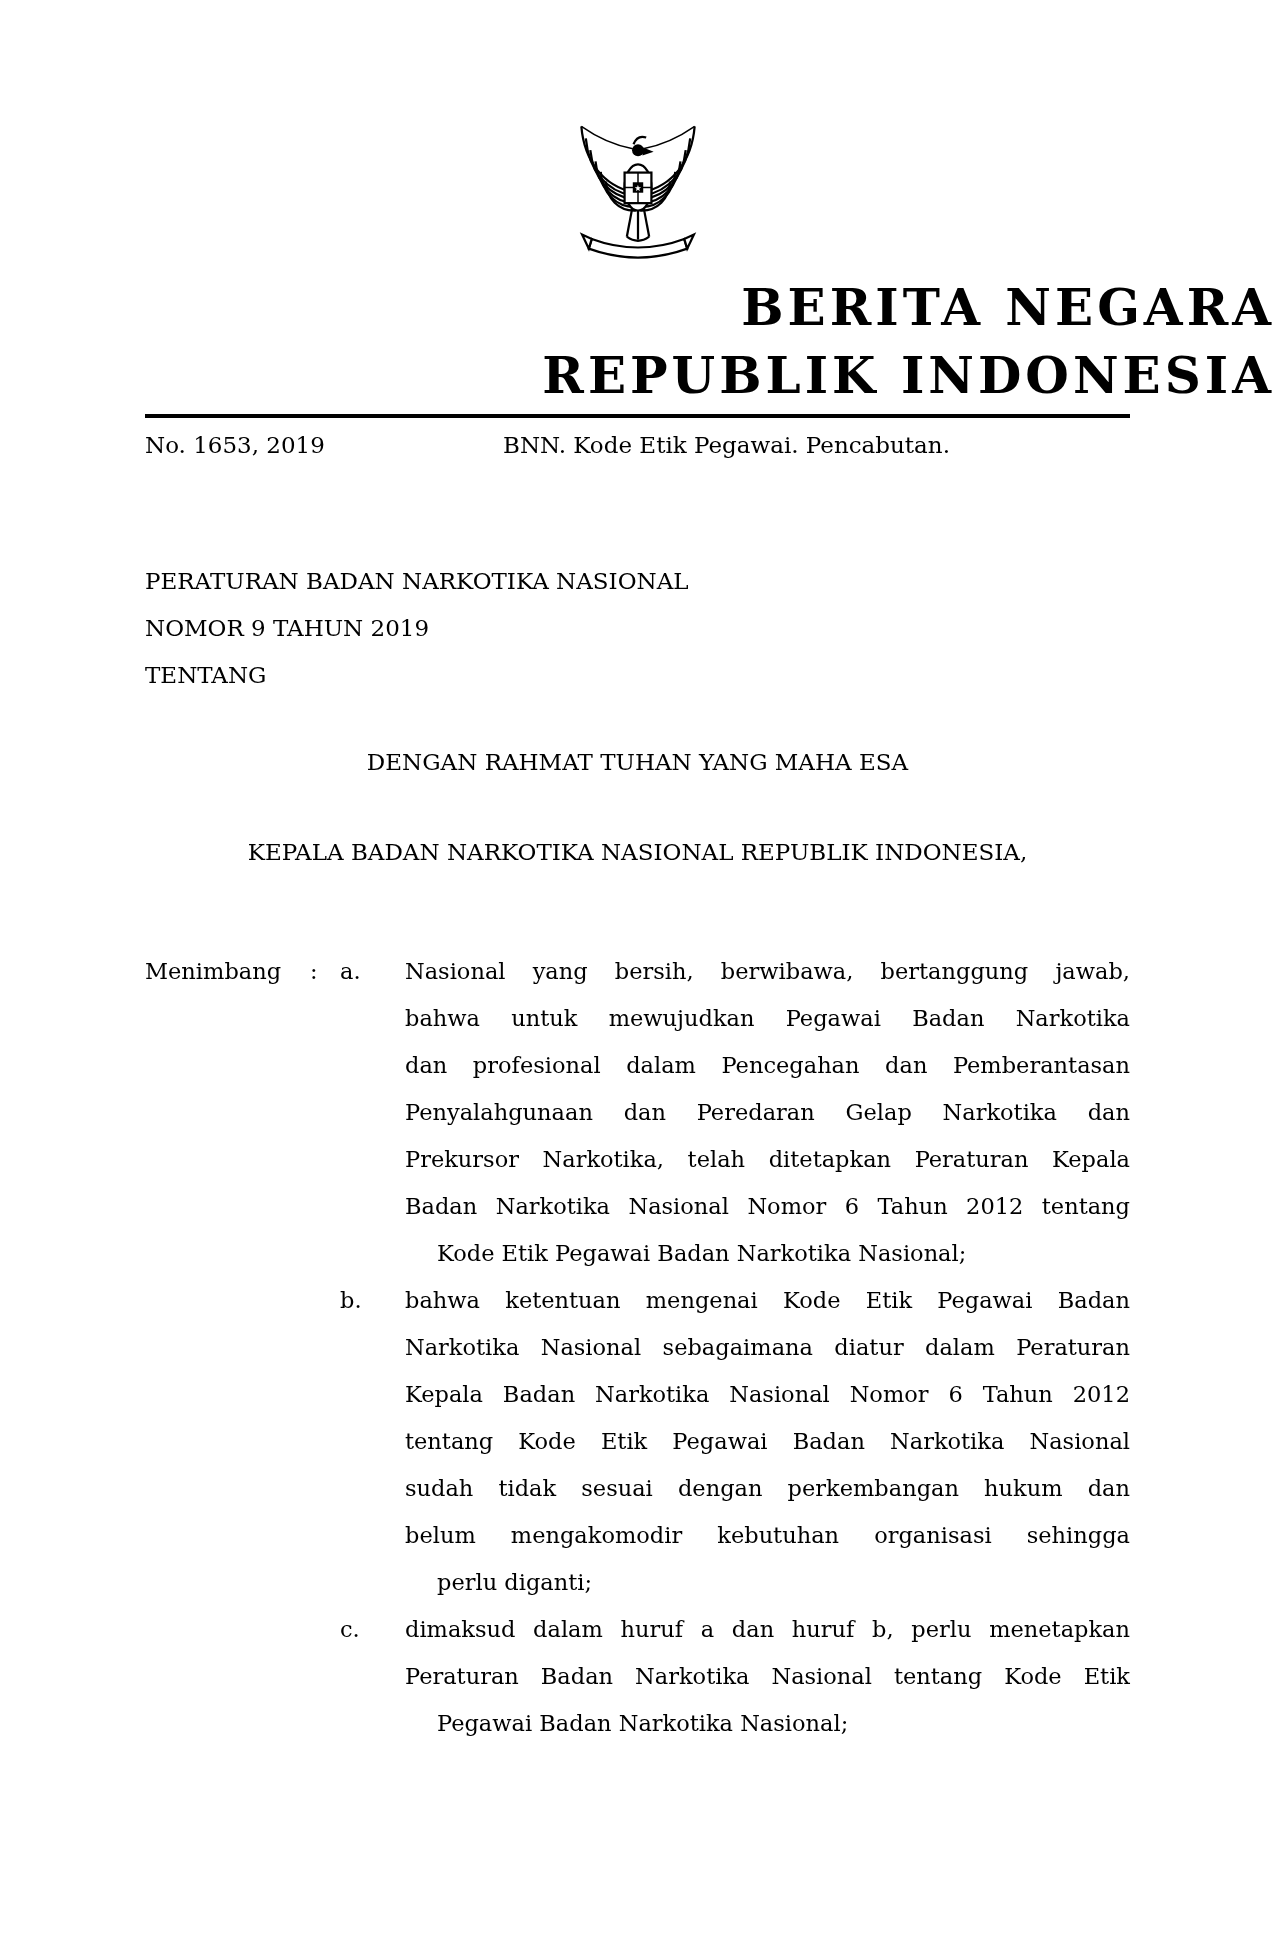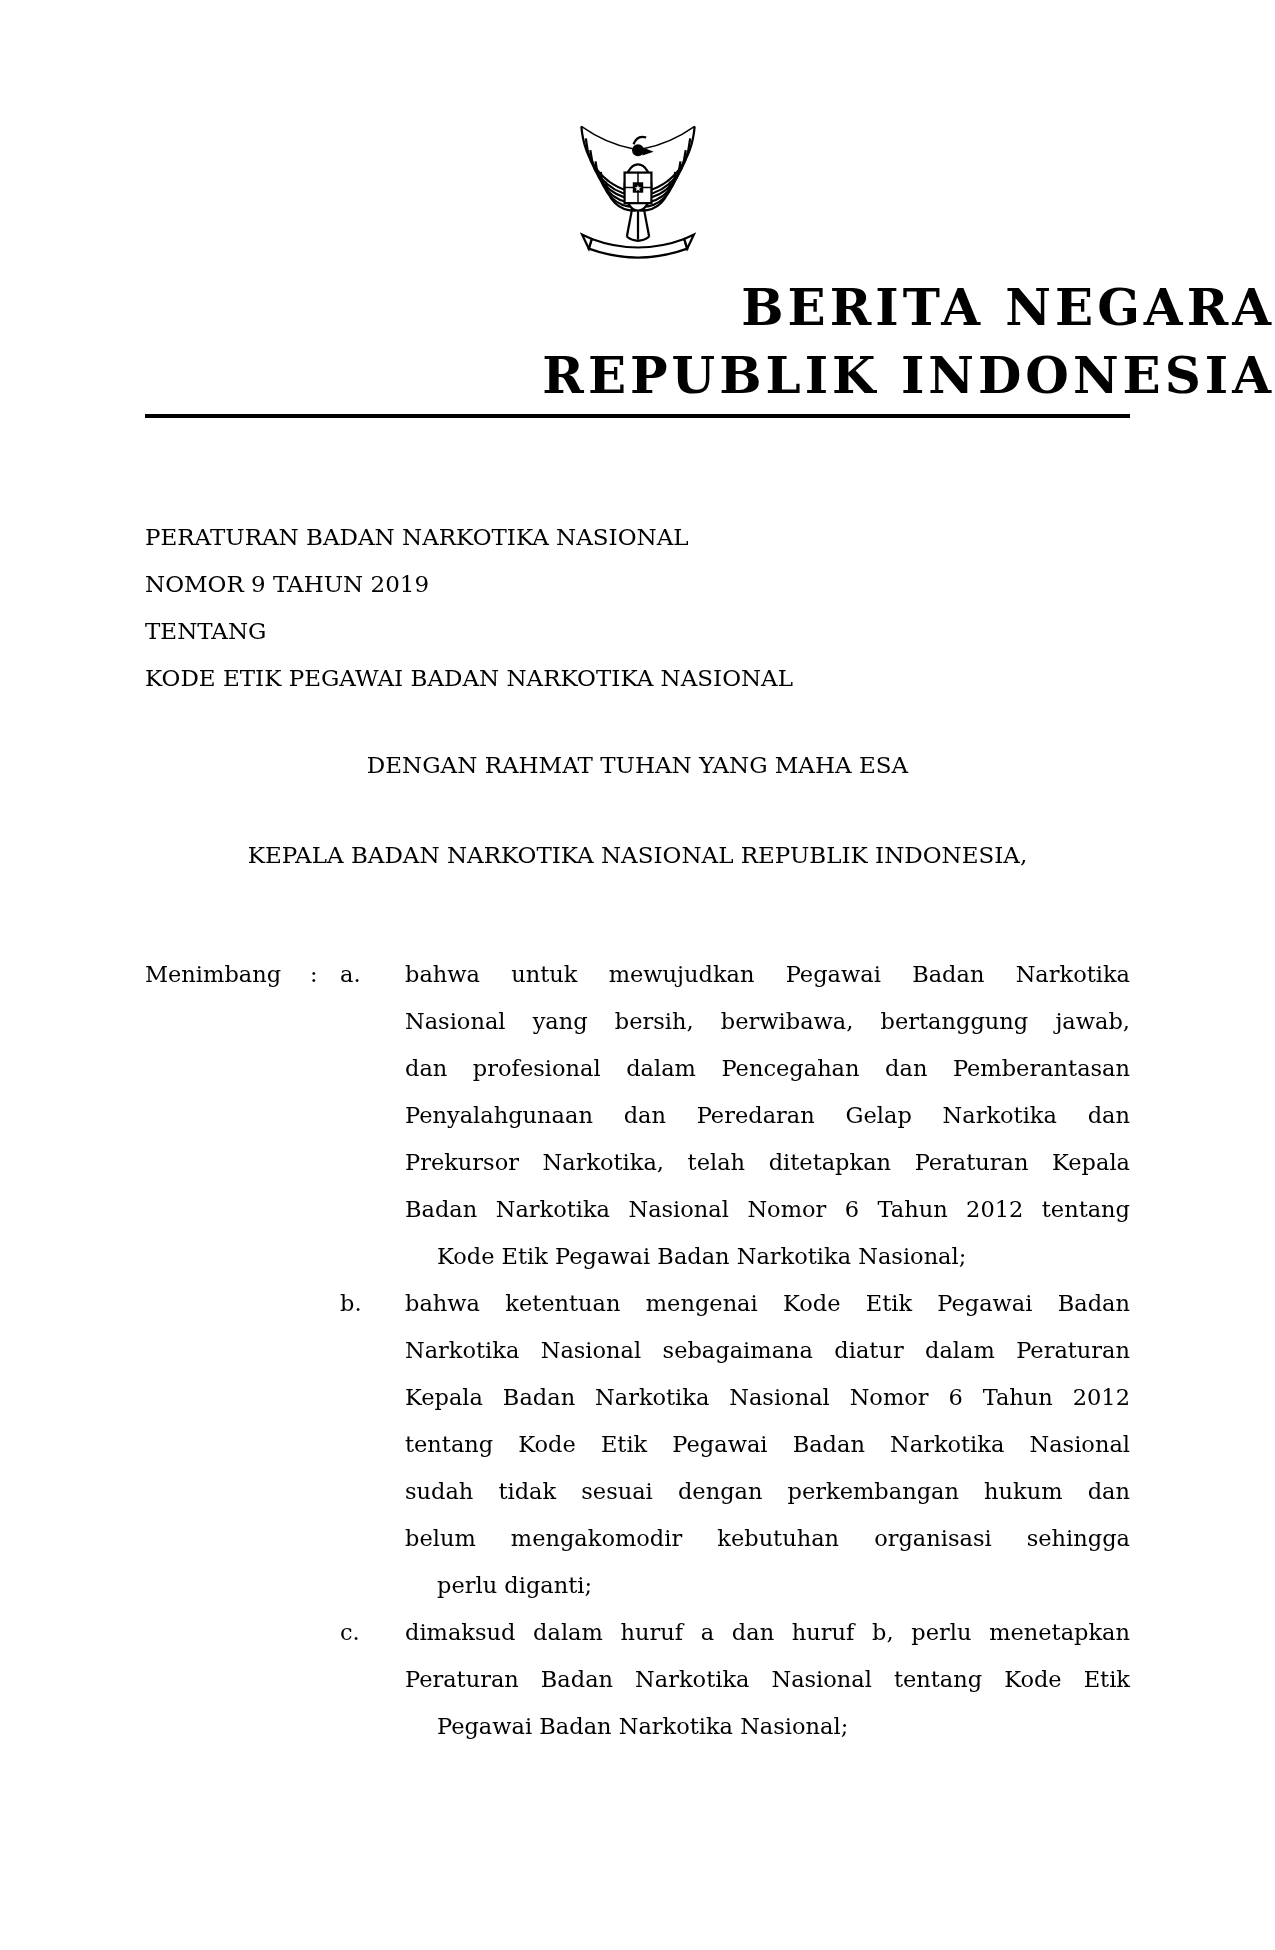--- a/index.html
+++ b/index.html
@@ -106,40 +106,43 @@
   </div>
 
   <div class="masthead">
     <div>BERITA NEGARA</div>
     <div>REPUBLIK INDONESIA</div>
   </div>
 
   <div class="content">
     <div class="rule"></div>
 
+    <div class="gazette-row">
+      <span class="gazette-no">No. 1653, 2019</span>
+      <span class="gazette-subject">BNN. Kode Etik Pegawai. Pencabutan.</span>
+    </div>
 
     <div class="title-block">
       <div>PERATURAN BADAN NARKOTIKA NASIONAL</div>
       <div>NOMOR 9 TAHUN 2019</div>
       <div>TENTANG</div>
-      <div>KODE ETIK PEGAWAI BADAN NARKOTIKA NASIONAL</div>
     </div>
 
     <div class="invocation">DENGAN RAHMAT TUHAN YANG MAHA ESA</div>
 
     <div class="authority">KEPALA BADAN NARKOTIKA NASIONAL REPUBLIK INDONESIA,</div>
 
     <div class="consider" id="consider-items">
         <div class="consider-row">
           <div class="c-label">Menimbang</div>
           <div class="c-colon">:</div>
           <div class="c-marker">a.</div>
           <div class="c-text">
+            <div class="jline">Nasional yang bersih, berwibawa, bertanggung jawab,</div>
             <div class="jline">bahwa untuk mewujudkan Pegawai Badan Narkotika</div>
-            <div class="jline">Nasional yang bersih, berwibawa, bertanggung jawab,</div>
             <div class="jline">dan profesional dalam Pencegahan dan Pemberantasan</div>
             <div class="jline">Penyalahgunaan dan Peredaran Gelap Narkotika dan</div>
             <div class="jline">Prekursor Narkotika, telah ditetapkan Peraturan Kepala</div>
             <div class="jline">Badan Narkotika Nasional Nomor 6 Tahun 2012 tentang</div>
             <div class="jline last">Kode Etik Pegawai Badan Narkotika Nasional;</div>
           </div>
         </div>
         <div class="consider-row">
           <div class="c-label"></div>
           <div class="c-colon"></div>

